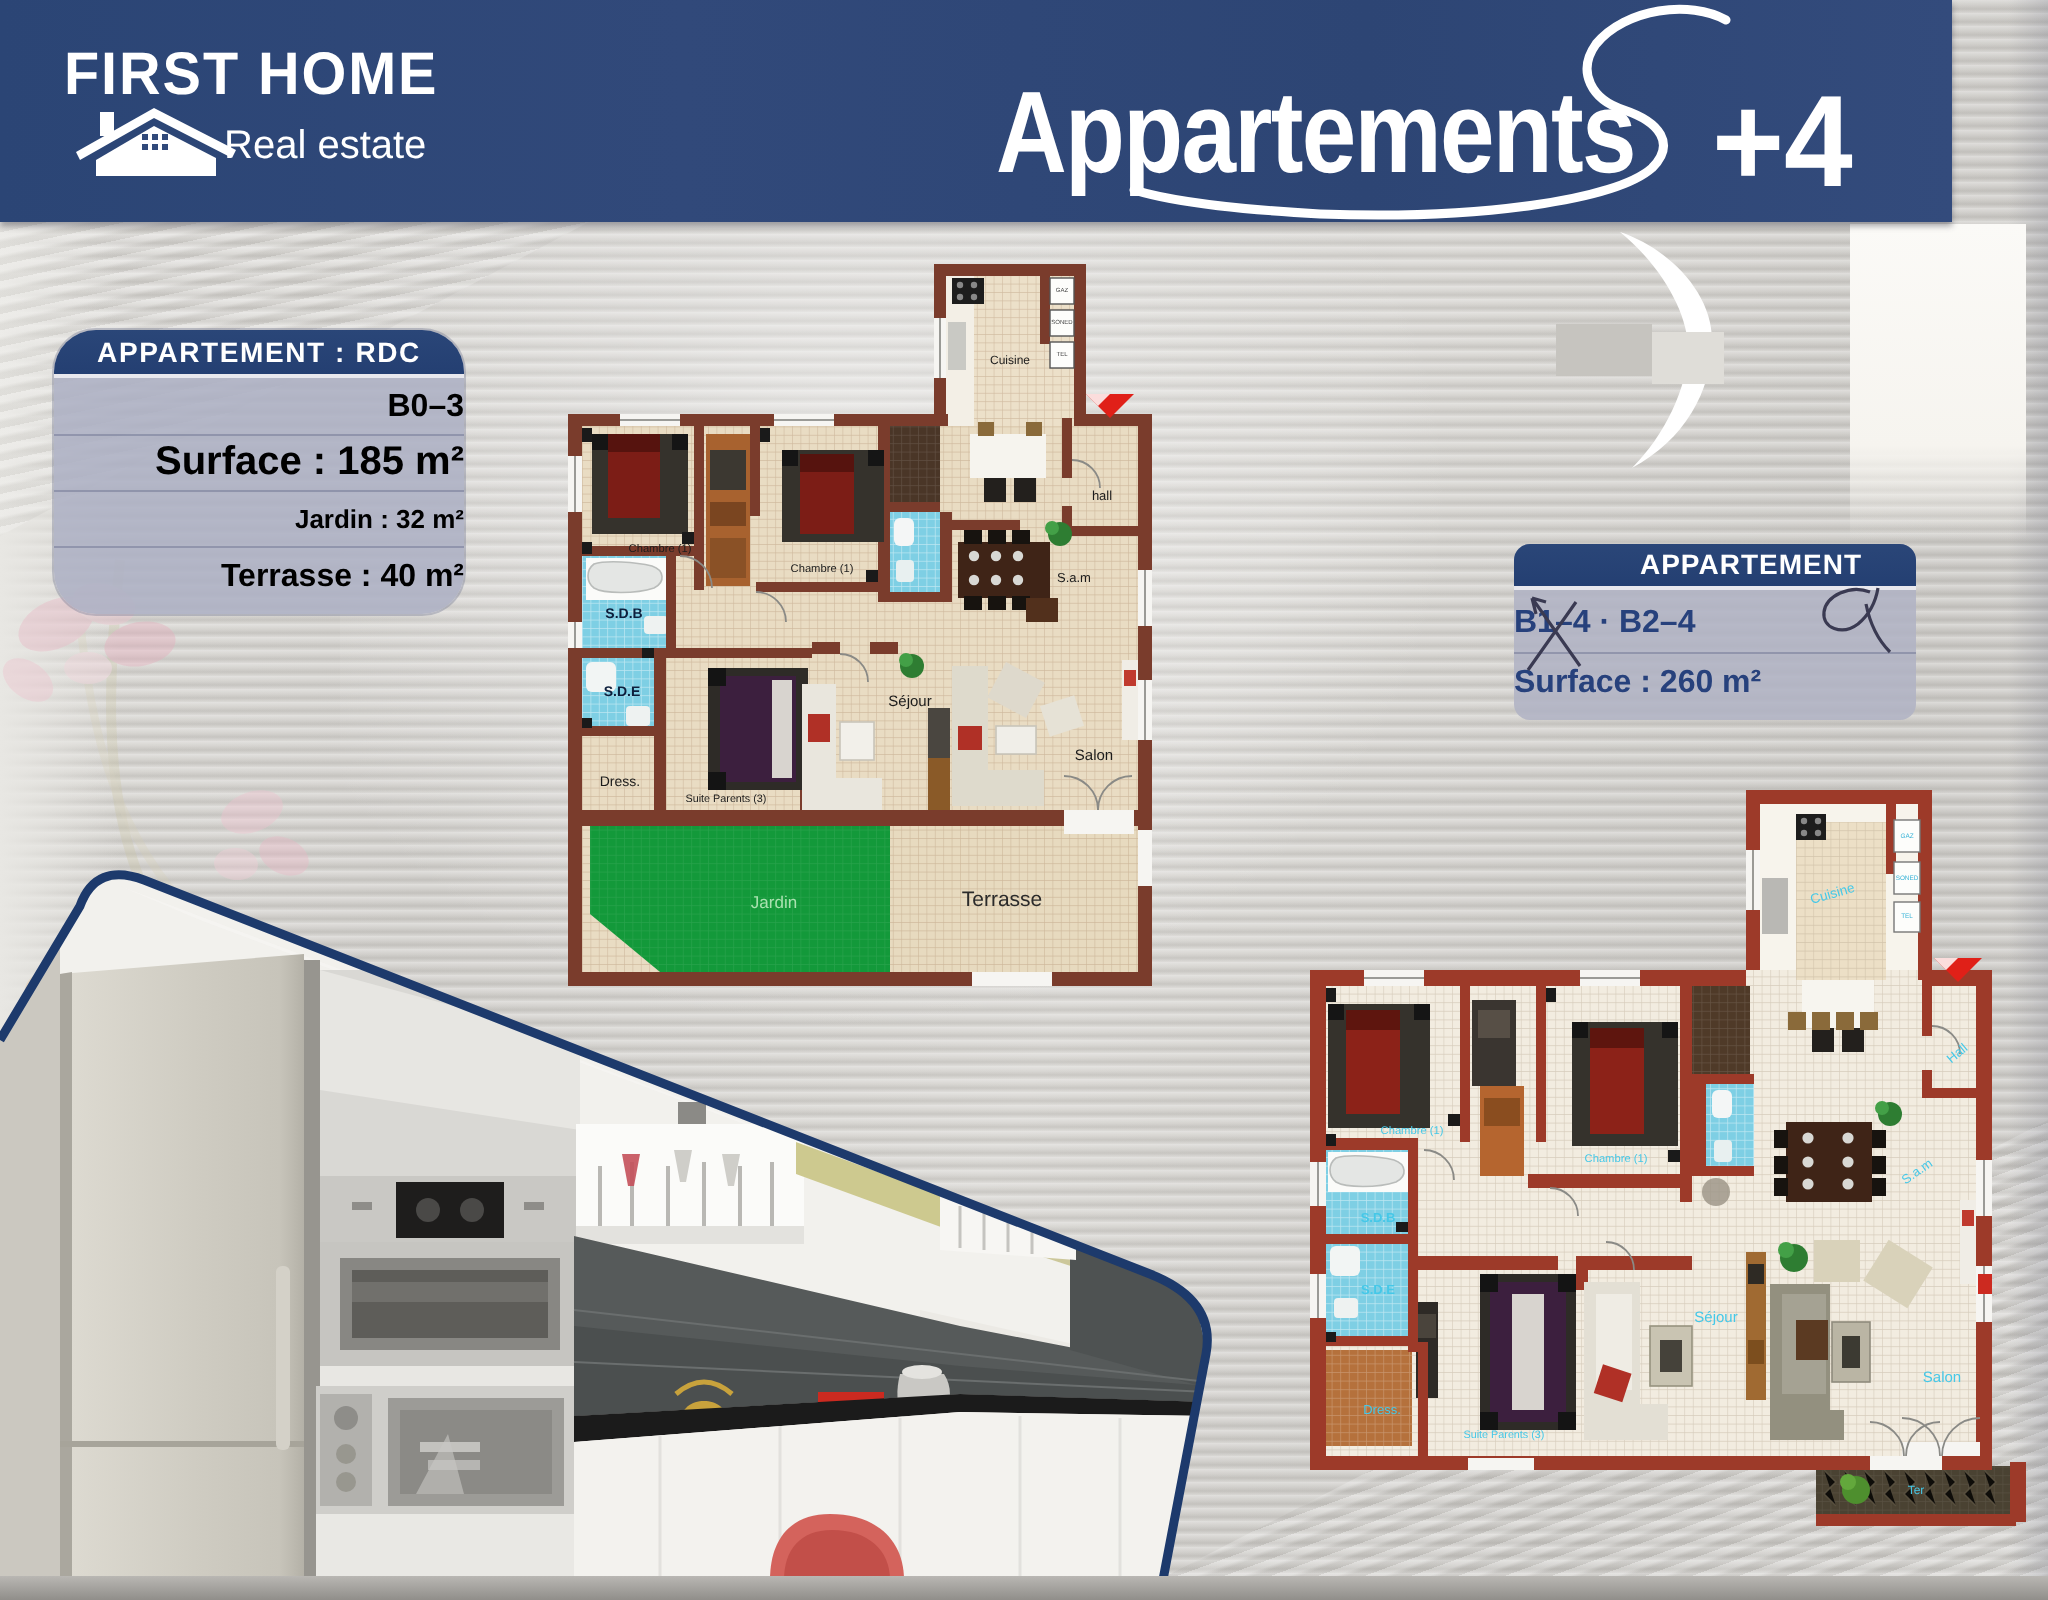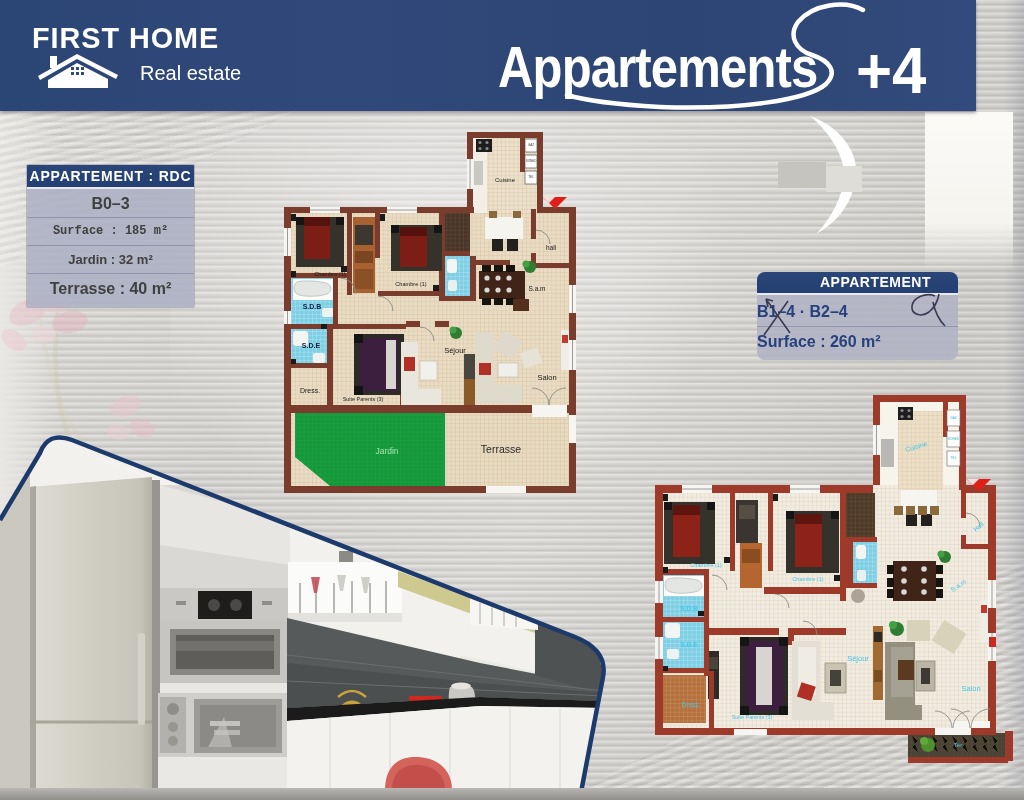--- a/index.html
+++ b/index.html
@@ -61,37 +61,37 @@
   <g fill="#30497a">
     <rect x="41" y="17" width="3" height="3"></rect>
         <rect x="46" y="17" width="3" height="3"></rect>
         <rect x="51" y="17" width="3" height="3"></rect>
     <rect x="41" y="22" width="3" height="3"></rect>
         <rect x="46" y="22" width="3" height="3"></rect>
         <rect x="51" y="22" width="3" height="3"></rect>
   </g>
 </svg>
 
-<div class="abs" style="left:140px;top:62px;color:#fff;font-size:20px;">Real estate</div>
+<div class="abs" style="left:112px;top:62px;color:#fff;font-size:20px;">Real estate</div>
 
 <div class="abs" style="left:498px;top:38px;width:440px;color:#fff;font-size:58px;font-weight:bold;line-height:1;transform:scaleX(.845);transform-origin:left;letter-spacing:-1px;">Appartements</div>
 
 <svg class="abs" style="left:545px;top:0;" width="340" height="118" viewBox="0 0 340 118">
   <path d="M 318 10 C 300 0 268 4 253 22 C 243 36 251 50 267 55 C 285 61 293 72 281 84 C 263 100 195 110 115 107 C 80 105 45 102 22 95" stroke="#ffffff" stroke-width="4.5" fill="none" stroke-linecap="round"></path>
 </svg>
 
 <div class="abs" style="left:856px;top:33px;color:#fff;font-size:65px;font-weight:bold;transform:scaleX(.95);transform-origin:left;">+4</div>
 
-<div class="abs" style="left:27px;top:165px;width:167px;height:142px;border-radius:1px;background:rgba(173,177,196,.88);box-shadow:0 0 0 1px rgba(120,125,150,.4);overflow:hidden;">
+<div class="abs" style="left:27px;top:165px;width:205px;height:142px;border-radius:21px;background:rgba(173,177,196,.88);box-shadow:0 0 0 1px rgba(120,125,150,.4);overflow:hidden;">
 
   <div style="height:22px;background:linear-gradient(180deg,#2a4678,#243f72);color:#fff;text-align:center;font-size:14px;font-weight:bold;line-height:22px;letter-spacing:.8px;border-bottom:2px solid #e8e8ee;">APPARTEMENT : RDC</div>
-  <div style="color:#404040;font-weight:bold;text-align:center;">
+  <div style="color:#000000;font-weight:bold;text-align:right;">
 
     <div style="font-size:16px;padding-top:6px;height:22px;">B0–3</div>
-    <div style="border-top:1px solid rgba(110,115,145,.5);font-size:12px;height:27px;line-height:27px;font-family:Liberation Mono, monospace;">Surface : 185 m²</div>
+    <div style="border-top:1px solid rgba(110,115,145,.5);font-size:20px;height:27px;line-height:27px;">Surface : 185 m²</div>
     <div style="border-top:1px solid rgba(110,115,145,.5);font-size:13px;height:27px;line-height:27px;">Jardin : 32 m²</div>
     <div style="border-top:1px solid rgba(110,115,145,.5);font-size:16px;height:29px;line-height:29px;">Terrasse : 40 m²</div>
   </div>
 </div>
 
 <div class="abs" style="left:757px;top:272px;width:201px;height:88px;border-radius:8px;background:rgba(176,179,196,.88);overflow:hidden;">
 
   <div style="height:21px;background:linear-gradient(180deg,#2a4678,#243f72);color:#fff;text-align:center;font-size:14px;font-weight:bold;line-height:21px;letter-spacing:.5px;border-bottom:2px solid #e8e8ee;padding-left:36px;">APPARTEMENT</div>
   <div style="color:#27417c;font-weight:bold;text-align:left;">
     <div style="font-size:16px;height:31px;line-height:33px;">B1–4 · B2–4</div>

